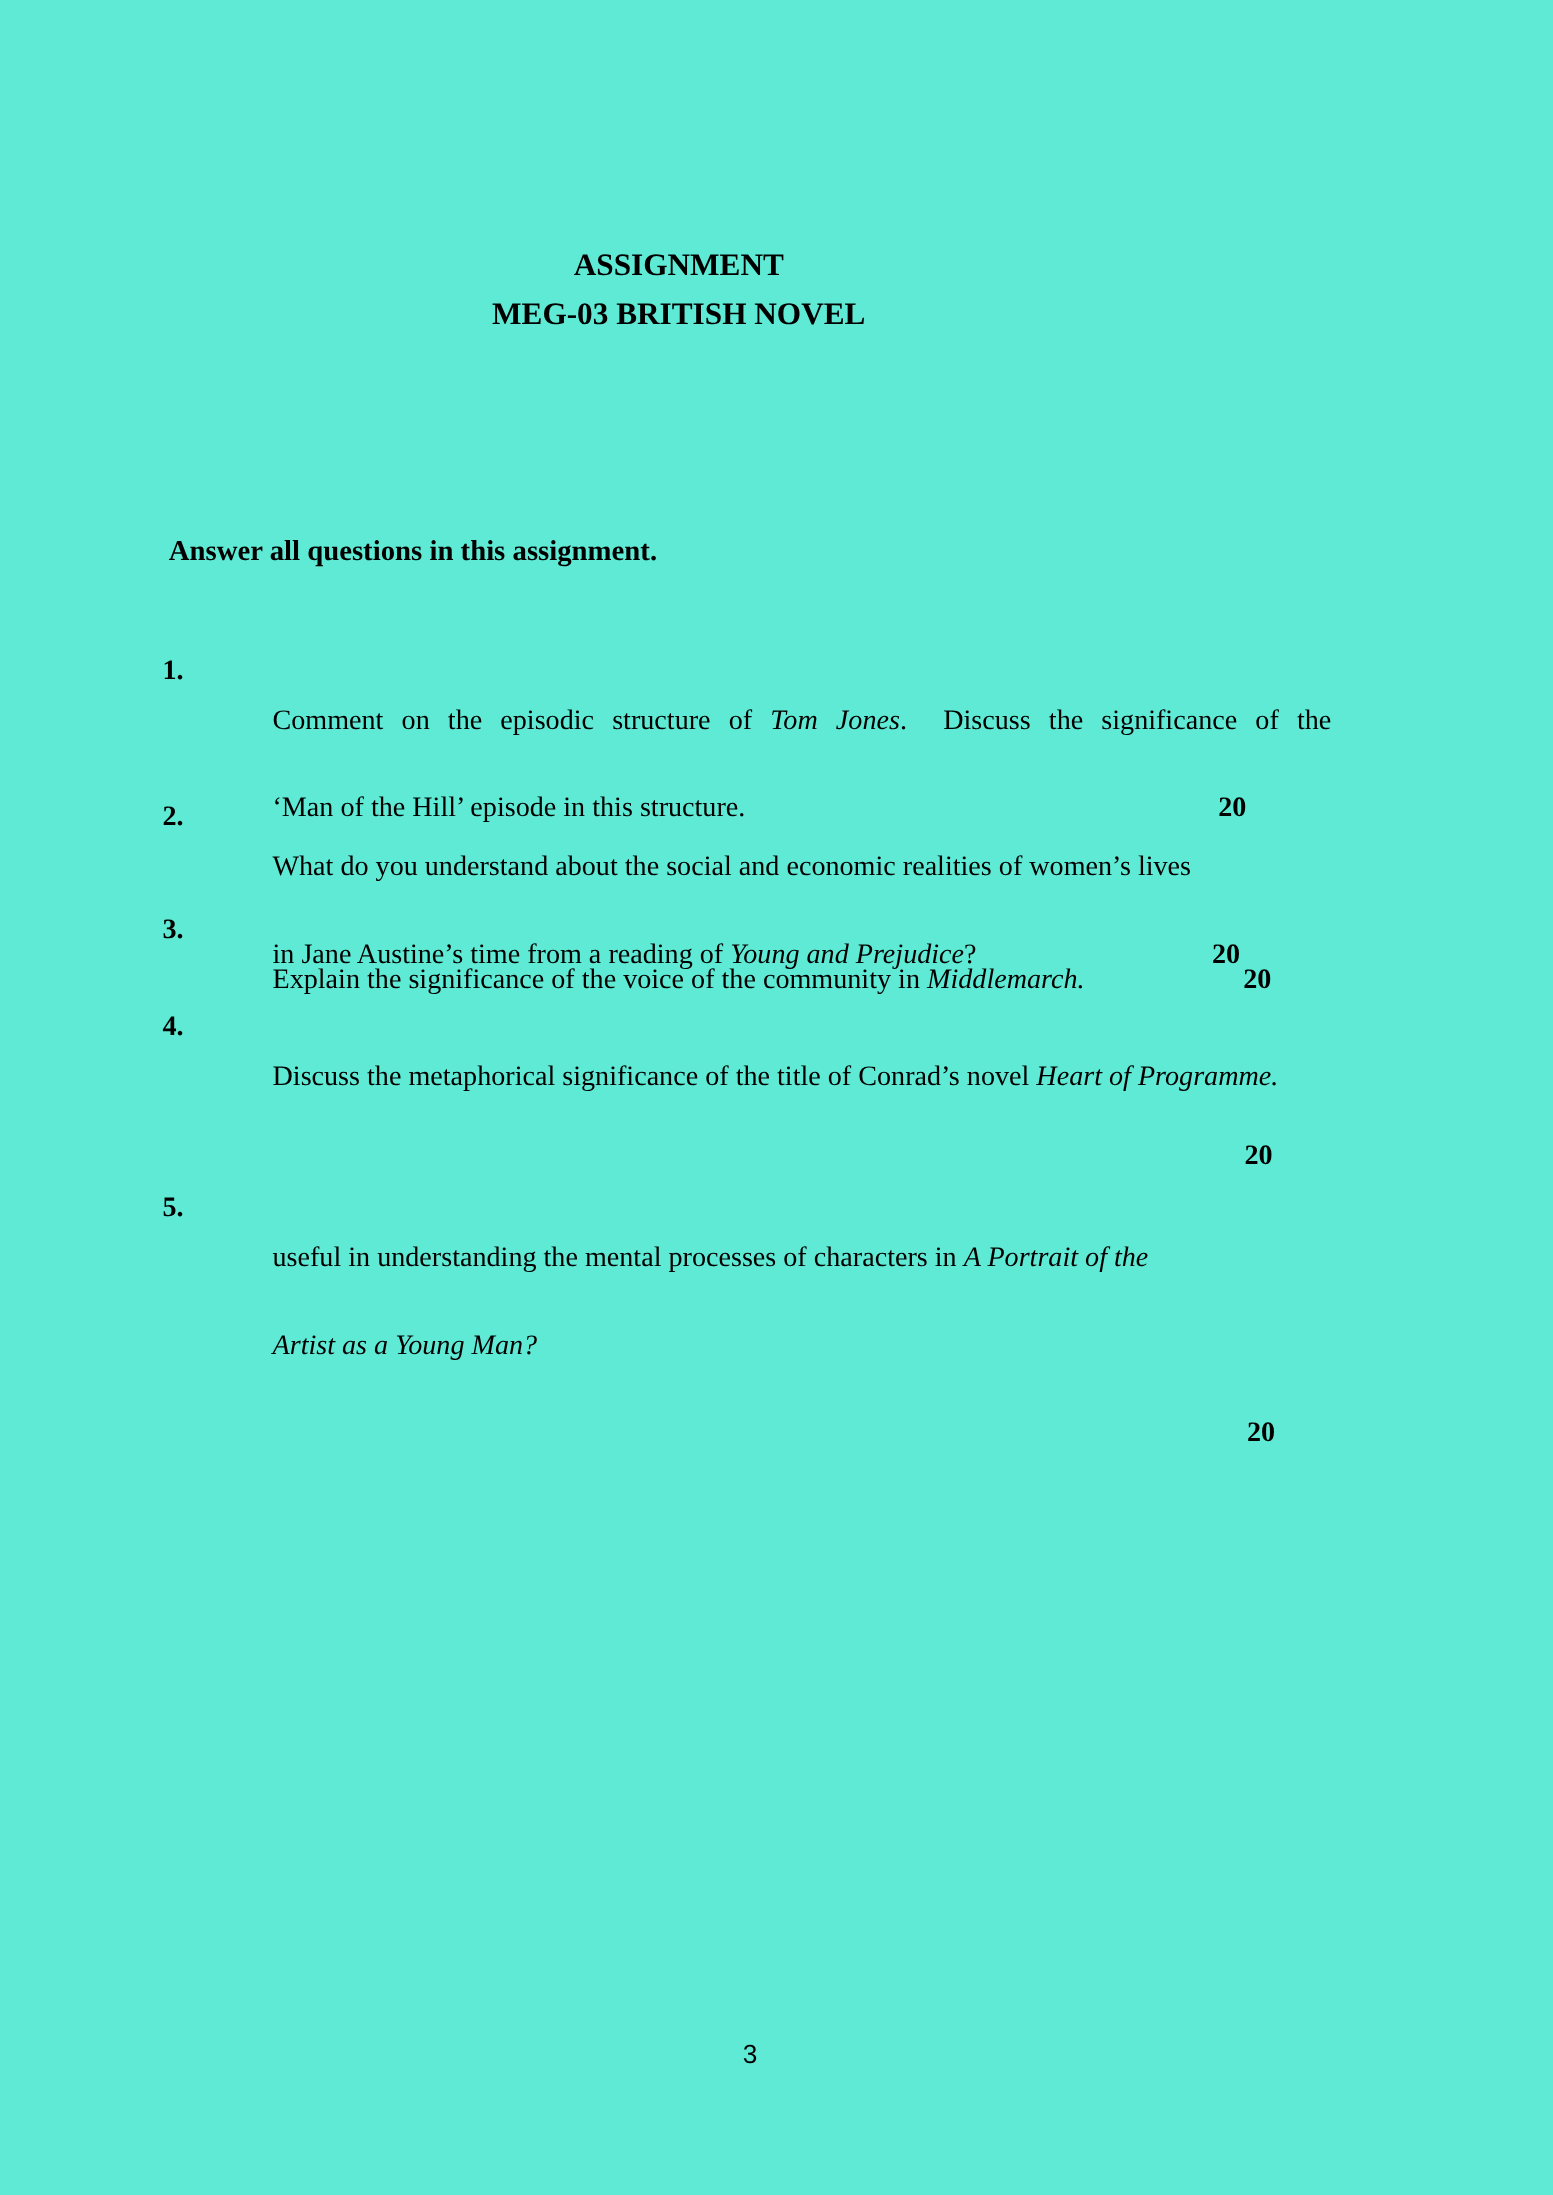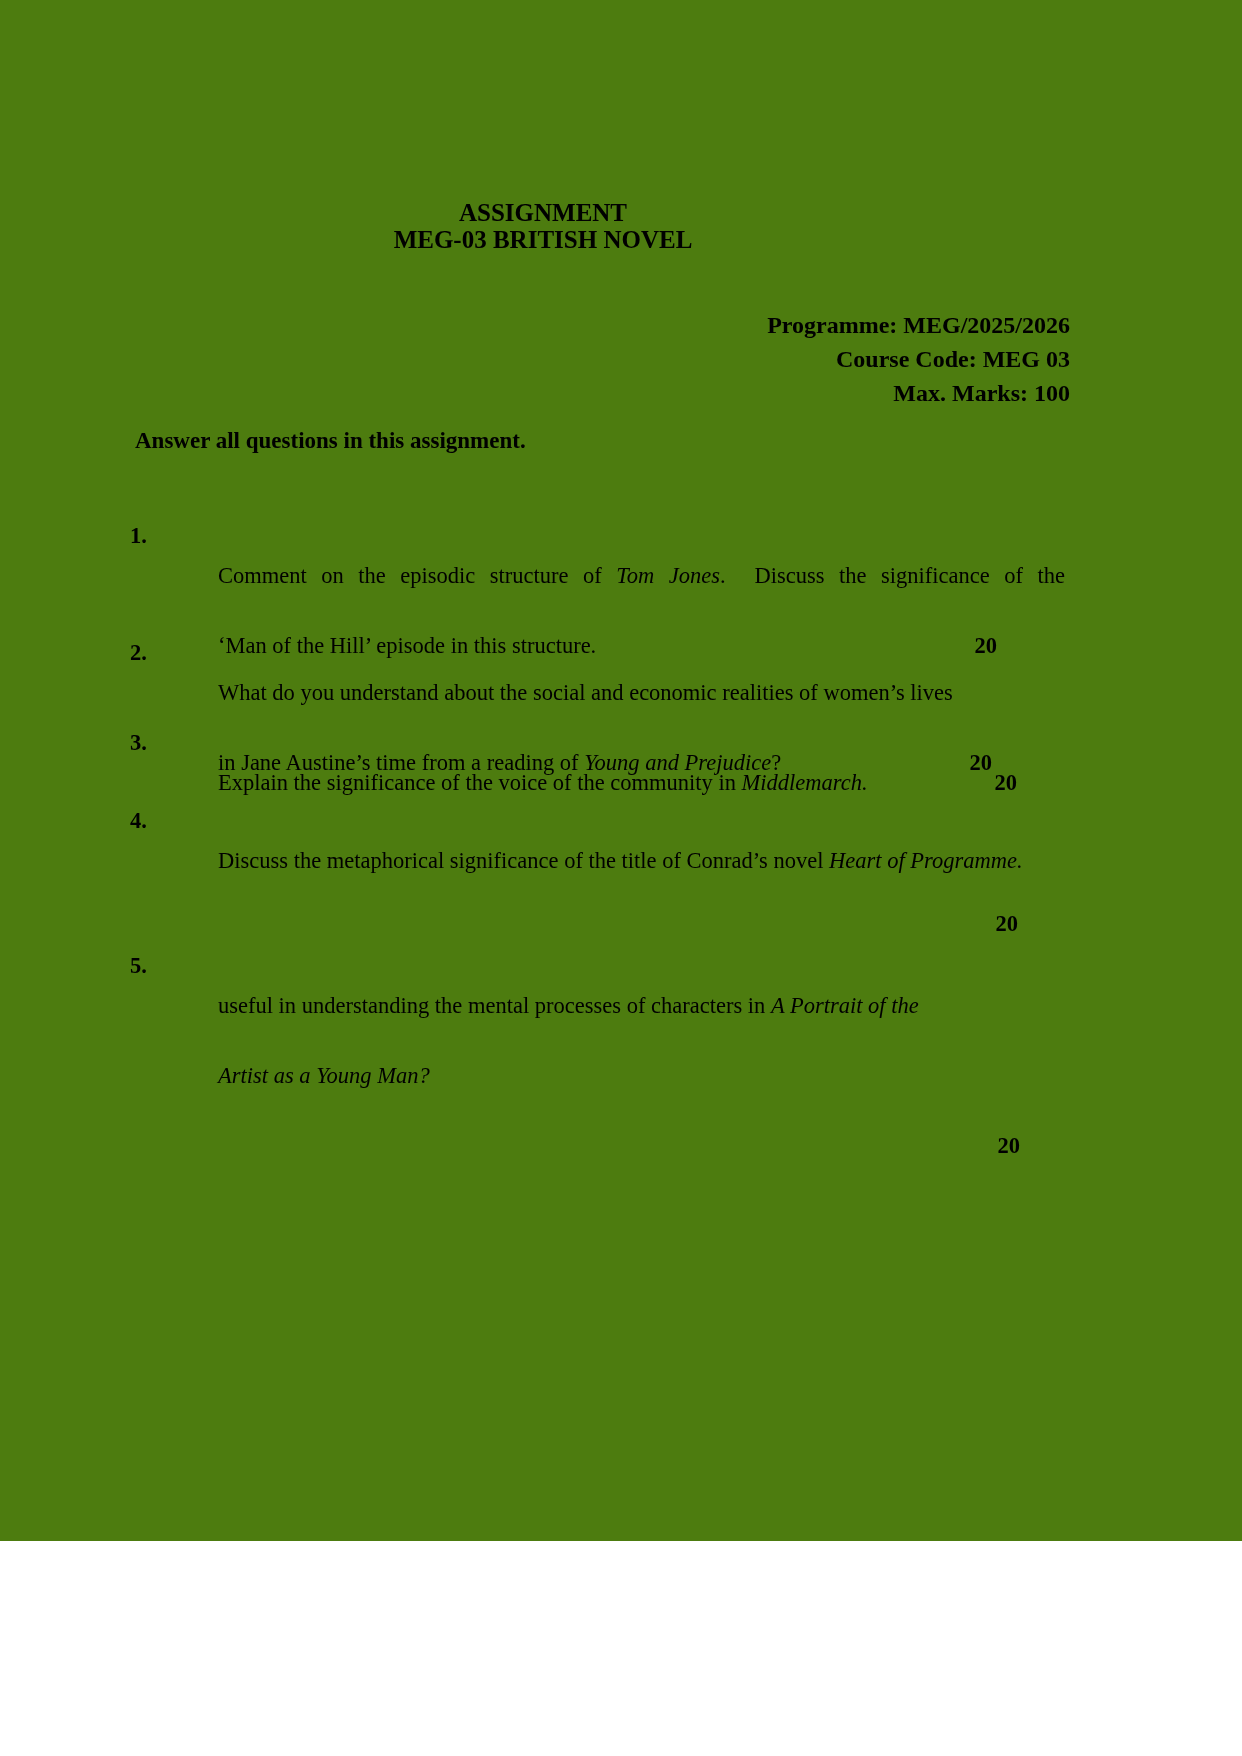--- a/index.html
+++ b/index.html
@@ -3,38 +3,38 @@
 <meta charset="utf-8">
 <style>
   html, body {
     margin: 0;
     padding: 0;
     background: #ffffff;
   }
   .page {
     position: relative;
     width: 1242px;
-    height: 1541px;
-    background: #4d7c0f;
+    height: 1756px;
+    background: #5eead4;
     color: #000000;
     font-family: "Liberation Serif", "DejaVu Serif", serif;
     overflow: hidden;
   }
   
   .title-block {
     position: absolute;
     top: 199px;
     left: 115px;
     width: 856px;
     text-align: center;
     font-weight: bold;
     font-size: 25px;
     line-height: 27px;
   }
-  .doc-subtitle { }
+  .doc-subtitle { margin-top: 12px; }
 
   
   .meta-block {
     position: absolute;
     top: 308px;
     right: 172px;
     text-align: right;
     font-weight: bold;
     font-size: 24px;
     line-height: 34px;
@@ -105,25 +105,20 @@
 </head>
 <body>
 
 <div class="page">
 
   <div class="title-block">
     <div class="doc-title">ASSIGNMENT</div>
     <div class="doc-subtitle">MEG-03 BRITISH NOVEL</div>
   </div>
 
-  <div class="meta-block">
-    <div>Programme: MEG/2025/2026</div>
-    <div>Course Code: MEG 03</div>
-    <div>Max. Marks: 100</div>
-  </div>
 
   <div class="instruction">Answer all questions in this assignment.</div>
 
   <div id="questions">
       <div class="question q1">
         <span class="q-num">1.</span>
         <div class="q-body">
           <div class="q-line justify"><span class="q-text"><span>Comment on the episodic structure of </span><span class="italic">Tom Jones</span><span>.&nbsp; Discuss the significance of the</span></span></div>
           <div class="q-line with-marks">
             <span class="q-text"><span>‘Man of the Hill’ episode in this structure.</span></span>

